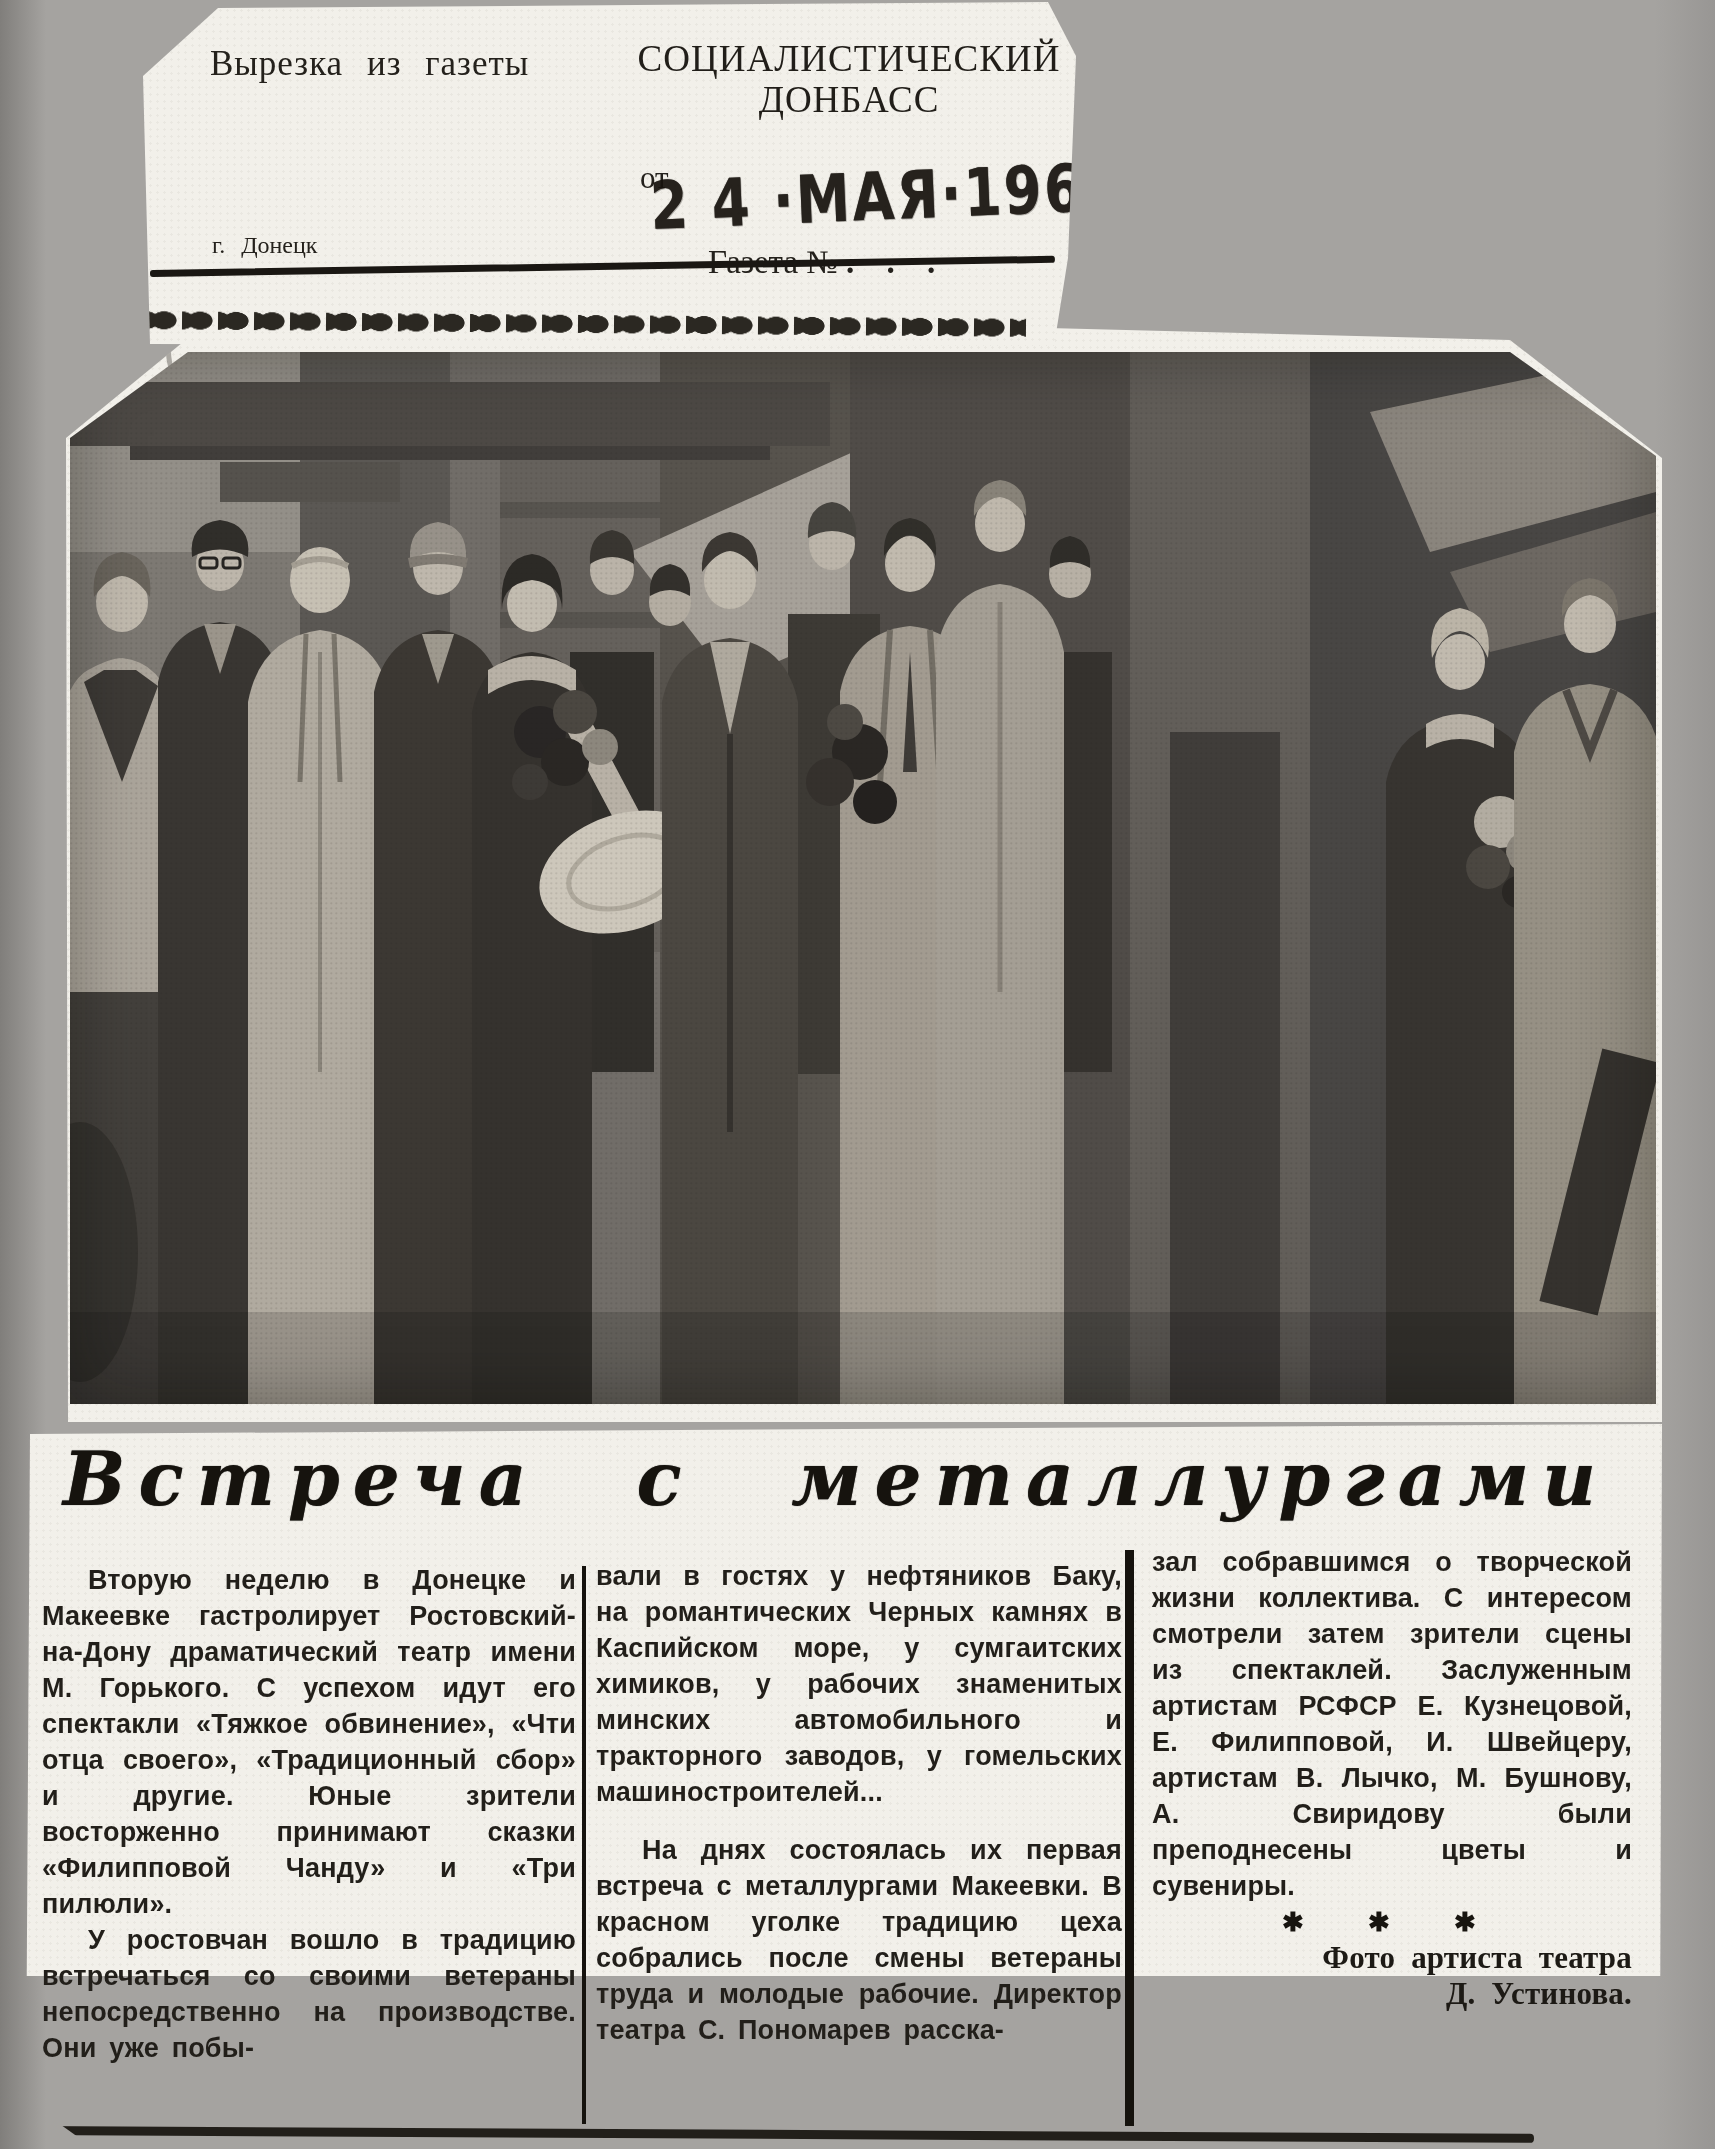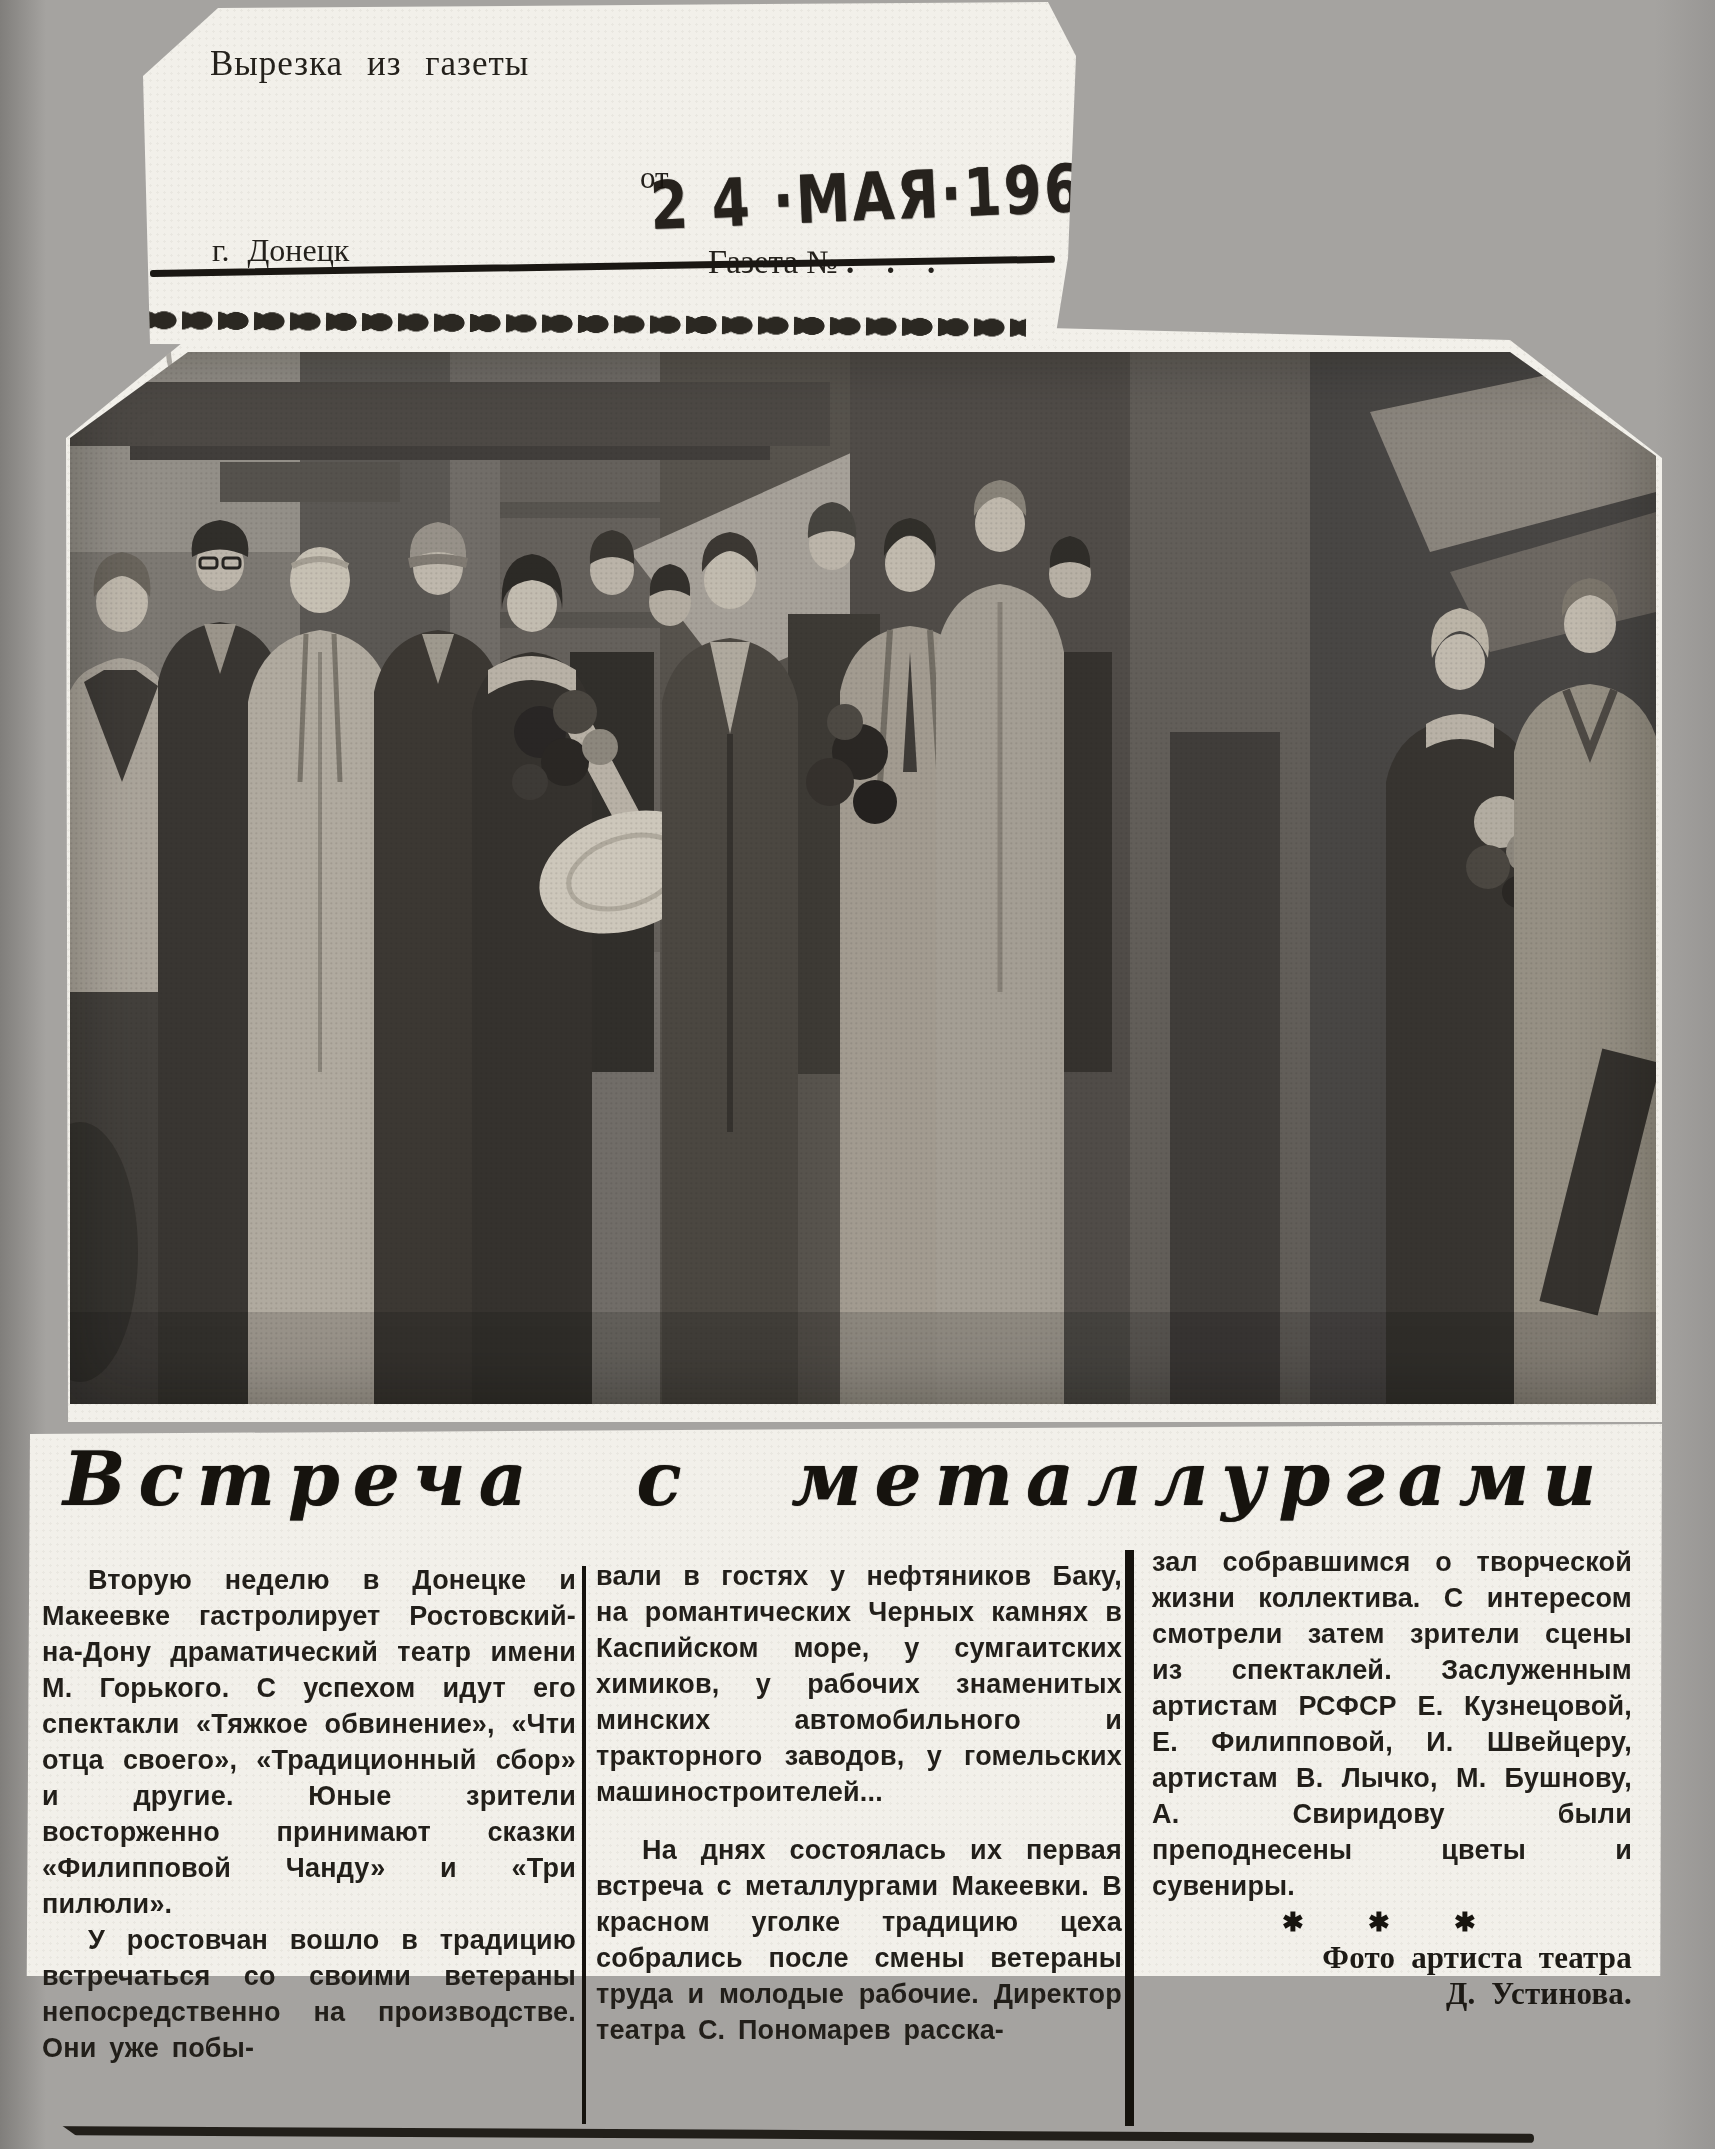--- a/index.html
+++ b/index.html
@@ -35,21 +35,21 @@
     font-family:"DejaVu Sans","Liberation Sans",sans-serif;
     font-weight:800;font-size:66px;color:#17130e;letter-spacing:3px;
     transform:rotate(-2.4deg) scaleX(.82);transform-origin:left bottom;
     text-shadow:0 0 1px rgba(20,15,10,.8), 1px 1px 0 rgba(20,15,10,.25);
     opacity:.93;
   }
   .issue-line{position:absolute;left:560px;top:244px;font-size:33px;}
   .issue-dots{word-spacing:16px;letter-spacing:4px;font-weight:bold;}
   .header-rule{position:absolute;left:10px;top:270px;width:905px;height:7px;background:#1a1713;
     transform:rotate(-0.9deg);transform-origin:left center;border-radius:3px;}
-  .city-label{position:absolute;left:64px;top:232px;font-size:32px;word-spacing:10px;}
+  .city-label{position:absolute;left:64px;top:232px;font-size:24px;word-spacing:10px;}
   .rope{
     position:absolute;left:6px;top:306px;width:880px;height:36px;
     transform:rotate(.5deg);
     background:
       radial-gradient(ellipse 17px 12px at 18px 18px,#2b2822 72%,rgba(43,40,34,0) 76%),
       radial-gradient(ellipse 17px 12px at 0px 18px,#2b2822 72%,rgba(43,40,34,0) 76%);
     background-size:36px 36px;background-repeat:repeat-x;
   }
 
   
@@ -96,20 +96,24 @@
     font-family:"Liberation Serif","DejaVu Serif",serif;font-weight:700;
     font-size:31px;line-height:36px;word-spacing:8px;color:#1d1a15;}
   .bottom-edge{position:absolute;left:2px;top:704px;width:1506px;height:9px;background:#221f1a;
     transform:rotate(.3deg);transform-origin:left center;border-radius:4px;}
 </style>
 </head>
 <body>
 
 <div class="paper header-card">
   <div class="serif clipping-label">Вырезка из газеты</div>
+  <div class="serif np-name">
+    <div>СОЦИАЛИСТИЧЕСКИЙ</div>
+    <div>ДОНБАСС</div>
+  </div>
   <div class="serif from-label">от</div>
   <div class="date-stamp">2 4 ·МАЯ·1967·</div>
   <div class="serif issue-line">
     <span>Газета №</span>
     <span class="issue-dots">. . .</span>
   </div>
   <div class="serif city-label">г. Донецк</div>
   <div class="header-rule"></div>
   <div class="rope"></div>
 </div>

